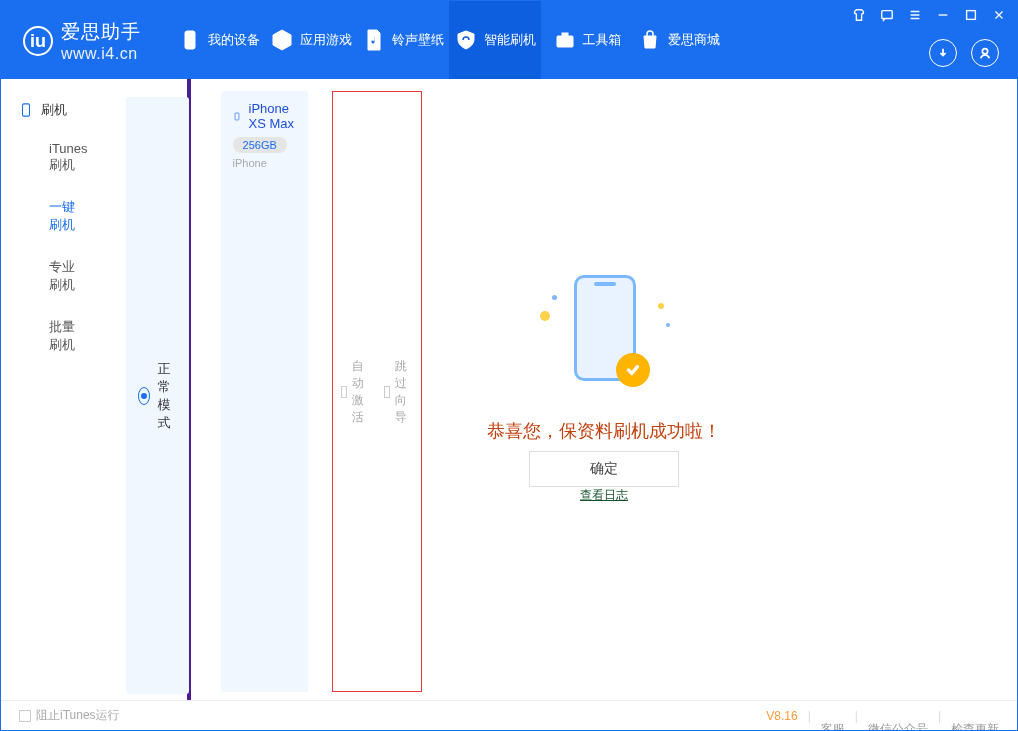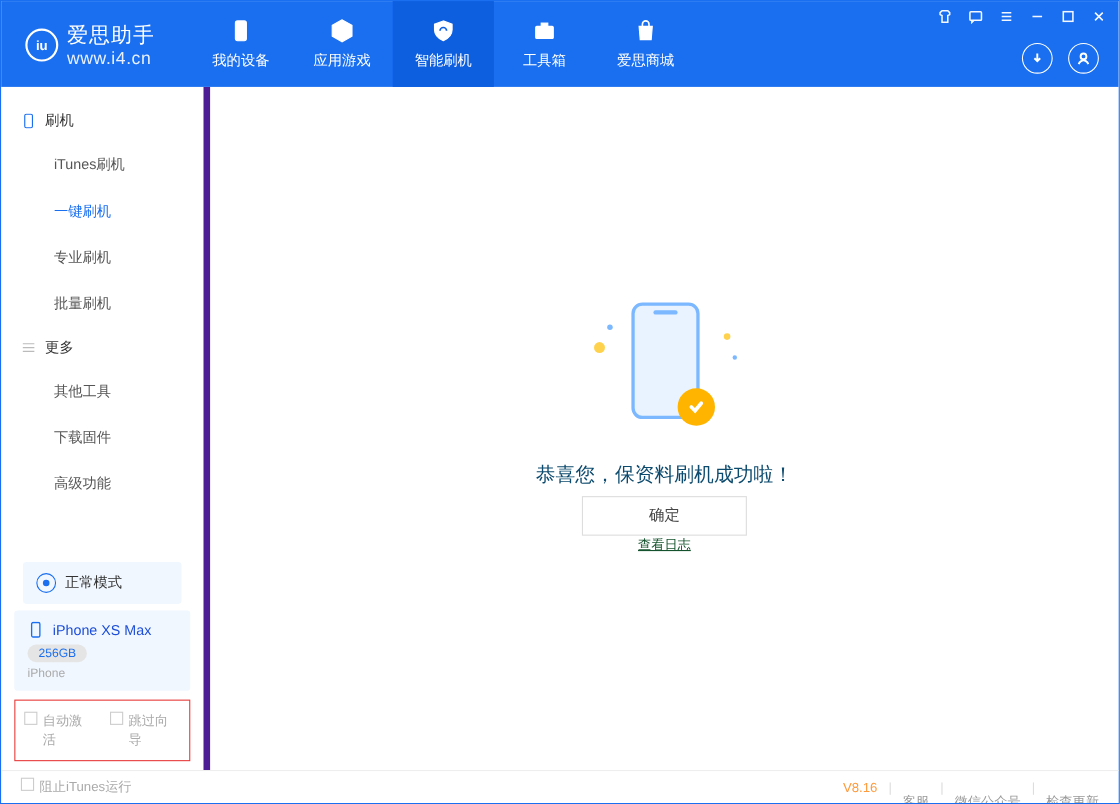--- a/index.html
+++ b/index.html
@@ -1,77 +1,77 @@
 <!DOCTYPE html>
 <html><head>
 <meta charset="utf-8">
 <style>
 * { margin: 0; padding: 0; box-sizing: border-box; font-family: "Microsoft YaHei", "PingFang SC", sans-serif; }
 body { background: #fff; width: 1018px; height: 731px; overflow: hidden; border: 1px solid #1a6ff1; }
 
 
 .header { background: #1a6ff1; height: 78px; display: flex; align-items: flex-start; color: #fff; position: relative; }
 .logo-area { display: flex; align-items: center; padding: 18px 14px 0 22px; }
-.logo-badge { width: 30px; height: 30px; border: 2px solid #fff; border-radius: 50%; display: flex; align-items: center; justify-content: center; font-weight: bold; font-size: 12px; }
+.logo-badge { width: 30px; height: 30px; border: 2px solid #fff; border-radius: 50%; display: flex; align-items: center; justify-content: center; font-weight: bold; font-size: 18px; }
 .logo-text { margin-left: 8px; }
 .logo-text .cn { font-size: 19px; font-weight: 500; letter-spacing: 1px; }
 .logo-text .url { font-size: 16px; opacity: .9; letter-spacing: .5px; }
 
 .nav { display: flex; height: 100%; margin-left: 18px; }
-.nav-item { width: 92px; height: 100%; display: flex; flex-direction: column; align-items: center; justify-content: center; cursor: pointer; font-size: 13px; gap: 6px; }
+.nav-item { width: 92px; height: 100%; display: flex; flex-direction: row; align-items: center; justify-content: center; cursor: pointer; font-size: 13px; gap: 6px; }
 .nav-item.active { background: #0e5fe0; }
 .nav-icon { width: 24px; height: 24px; display: flex; align-items: center; justify-content: center; }
 .nav-icon svg { width: 24px; height: 24px; fill: #fff; stroke: #fff; }
 
 .window-controls { position: absolute; top: 6px; right: 10px; display: flex; gap: 12px; }
 .win-ctrl { width: 16px; height: 16px; cursor: pointer; display: flex; align-items: center; justify-content: center; opacity: .95; }
 .win-ctrl svg { width: 14px; height: 14px; stroke: #fff; fill: none; stroke-width: 1.6; }
 
 .header-right { position: absolute; right: 18px; bottom: 12px; display: flex; gap: 14px; }
 .header-right .circ { width: 28px; height: 28px; border: 1.6px solid #fff; border-radius: 50%; display: flex; align-items: center; justify-content: center; cursor: pointer; }
 .header-right .circ svg { width: 14px; height: 14px; stroke: #fff; fill: none; stroke-width: 2; }
 
 
 .body { display: flex; height: calc(100% - 78px - 30px); }
-.sidebar { width: 190px; border-right: 6px solid #4c1d95; display: flex; flex-direction: column; padding-top: 12px; }
+.sidebar { width: 190px; border-right: 4px solid #4c1d95; display: flex; flex-direction: row; padding-top: 12px; }
 .side-section { font-size: 13px; color: #555; }
 .side-heading { display: flex; align-items: center; gap: 8px; padding: 10px 18px; font-weight: 500; color: #333; }
 .side-heading svg { width: 14px; height: 14px; }
 .side-item { padding: 12px 18px 12px 48px; cursor: pointer; color: #555; }
 .side-item.active { color: #1a6ff1; }
 .sidebar-spacer { flex: 1; }
 
 .mode-box { margin: 6px 20px; background: #f0f7ff; border-radius: 3px; padding: 10px 12px; display: flex; align-items: center; gap: 8px; font-size: 13px; color: #333; }
 .mode-icon { width: 18px; height: 18px; border: 1.5px solid #1a6ff1; border-radius: 50%; display: flex; align-items: center; justify-content: center; }
 .mode-icon svg { width: 10px; height: 10px; fill: #1a6ff1; }
 
 .device-box { margin: 0 12px 8px; background: #f0f7ff; border-radius: 3px; padding: 10px 12px; font-size: 13px; }
 .device-top { display: flex; align-items: center; gap: 8px; color: #1d4ed8; font-weight: 500; }
 .device-top svg { width: 15px; height: 15px; }
 .device-badge { display: inline-block; margin-top: 6px; background: #e5e5e5; color: #1a6ff1; border-radius: 10px; padding: 2px 10px; font-size: 11px; }
 .device-sub { font-size: 11px; color: #aaa; margin-top: 4px; }
 
 .options-row { margin: 0 12px 8px; border: 1px solid #e83a3a; padding: 10px 8px; display: flex; gap: 14px; font-size: 12px; color: #aaa; }
-.opt { display: flex; align-items: flex-start; gap: 5px; cursor: pointer; }
+.opt { display: flex; align-items: center; gap: 5px; cursor: pointer; }
 .opt .chk { width: 12px; height: 12px; border: 1px solid #ccc; }
 
 
 .main { flex: 1; display: flex; flex-direction: column; align-items: center; justify-content: center; }
 .success-illustration { width: 140px; height: 120px; position: relative; margin-bottom: 24px; }
 .phone-shape { position: absolute; left: 40px; top: 0; width: 62px; height: 106px; border: 3px solid #7bb8ff; border-radius: 10px; background: #e9f3ff; }
 .phone-shape::before { content: ""; position: absolute; top: 4px; left: 50%; transform: translateX(-50%); width: 22px; height: 4px; background: #7bb8ff; border-radius: 2px; }
 .check-badge { position: absolute; right: 24px; bottom: 8px; width: 34px; height: 34px; background: #ffb400; border-radius: 50%; display: flex; align-items: center; justify-content: center; }
 .check-badge svg { width: 18px; height: 18px; stroke: #fff; fill: none; stroke-width: 3; stroke-linecap: round; }
 .spark { position: absolute; width: 8px; height: 8px; background: #ffd24d; border-radius: 50%; }
 .spark.s1 { left: 6px; top: 36px; width: 10px; height: 10px; }
 .spark.s2 { left: 18px; top: 20px; width: 5px; height: 5px; background: #7bb8ff; }
 .spark.s3 { right: 10px; top: 28px; width: 6px; height: 6px; }
 .spark.s4 { right: 4px; top: 48px; width: 4px; height: 4px; background: #7bb8ff; }
 
-.success-title { font-size: 18px; color: #0c4a6e; margin-bottom: 8px; }
+.success-title { font-size: 18px; color: #c2410c; margin-bottom: 8px; }
 .ok-btn { border: 1px solid #ddd; background: #fff; padding: 8px 60px; font-size: 14px; color: #444; cursor: pointer; }
 .log-link { font-size: 12px; color: #14532d; cursor: pointer; text-decoration: underline; }
 
 
 .footer { height: 30px; border-top: 1px solid #eee; display: flex; align-items: center; padding: 0 18px; font-size: 12px; color: #aaa; }
 .footer .opt { color: #aaa; }
 .footer-spacer { flex: 1; }
 .footer-right { display: flex; align-items: center; gap: 10px; color: #999; }
 .footer-right .ver { color: #ff9a3c; }
 .footer-right .divider { color: #ddd; }
@@ -99,20 +99,29 @@
       <span>我的设备</span>
     </div>
     <div class="nav-item">
       <span class="nav-icon">
           <svg viewBox="0 0 24 24">
             <path d="M12 2 3 7v10l9 5 9-5V7z" fill="#fff"></path>
           </svg>
         </span>
       <span>应用游戏</span>
     </div>
+    <div class="nav-item">
+      <span class="nav-icon">
+          <svg viewBox="0 0 24 24">
+            <path d="M6 2h9l3 3v17H6z" fill="#fff"></path>
+            <path d="M13 8v6a2 2 0 1 1-1-1.7V8z" fill="#1a6ff1"></path>
+          </svg>
+        </span>
+      <span>铃声壁纸</span>
+    </div>
     <div class="nav-item active">
       <span class="nav-icon">
           <svg viewBox="0 0 24 24">
             <path d="M12 3 4 6v5c0 5 3.5 8 8 10 4.5-2 8-5 8-10V6z" fill="#fff"></path>
             <path d="M9 12a3 3 0 1 1 6 0" stroke="#0e5fe0" fill="none" stroke-width="1.5"></path>
           </svg>
         </span>
       <span>智能刷机</span>
     </div>
     <div class="nav-item">
@@ -192,31 +201,20 @@
             <rect x="4" y="1" width="8" height="14" rx="1.5" fill="none" stroke="#1a6ff1" stroke-width="1.2"></rect>
           </svg>
         <span>刷机</span>
       </div>
       <div class="side-item">iTunes刷机</div>
       <div class="side-item active">一键刷机</div>
       <div class="side-item">专业刷机</div>
       <div class="side-item">批量刷机</div>
     </div>
 
-    <div class="side-section">
-      <div class="side-heading">
-        <svg viewBox="0 0 16 16">
-            <path d="M2 4h12M2 8h12M2 12h12" stroke="#bbb" stroke-width="1.2"></path>
-          </svg>
-        <span>更多</span>
-      </div>
-      <div class="side-item">其他工具</div>
-      <div class="side-item">下载固件</div>
-      <div class="side-item">高级功能</div>
-    </div>
 
     <div class="sidebar-spacer"></div>
 
     <div class="mode-box">
       <span class="mode-icon">
           <svg viewBox="0 0 10 10">
             <circle cx="5" cy="5" r="3"></circle>
           </svg>
         </span>
       <span>正常模式</span>

